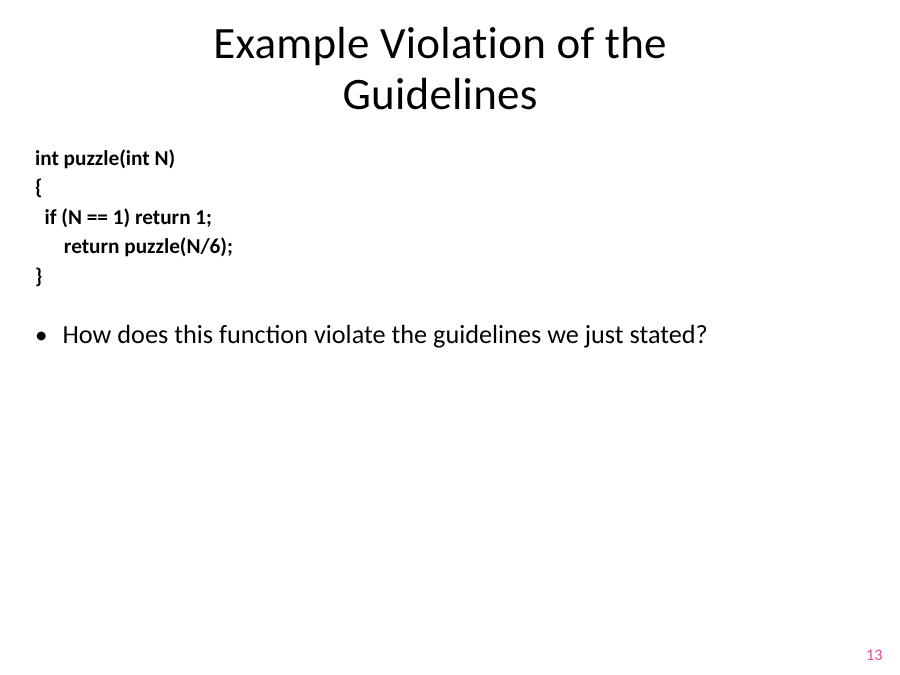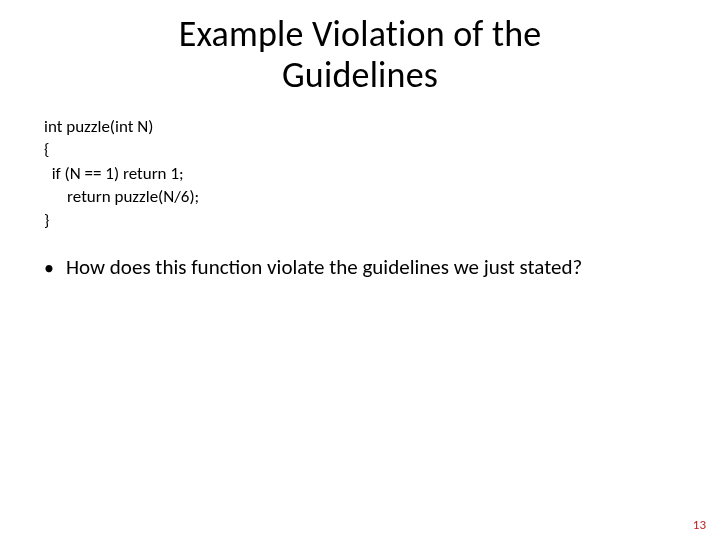--- a/index.html
+++ b/index.html
@@ -8,59 +8,59 @@
     font-family: Calibri, "Segoe UI", Arial, sans-serif;
     background: #ffffff;
     color: #000000;
     position: relative;
     overflow: hidden;
   }
   .slide {
     width: 720px;
     height: 540px;
     position: relative;
-    padding: 14px 40px 0 40px;
+    padding: 14px 40px 0 24px;
   }
   .title {
     font-size: 36px;
     font-weight: 400;
     text-align: center;
     line-height: 1.15;
     margin: 0 auto 18px auto;
     letter-spacing: 0.2px;
   }
   .code-block {
     font-size: 17px;
     line-height: 1.38;
     font-family: Calibri, "Segoe UI", Arial, sans-serif;
     margin-left: 4px;
     margin-bottom: 22px;
   }
-  .code-line { white-space: pre; }
+  .code-line { white-space: pre; font-weight: bold; }
   .bullet-row {
     display: flex;
     align-items: flex-start;
     font-size: 21px;
     line-height: 1.3;
     margin-left: 4px;
   }
   .bullet-dot {
     display: inline-block;
     width: 22px;
     flex: 0 0 22px;
     text-align: left;
     font-size: 20px;
     padding-top: 1px;
   }
   .page-num {
     position: absolute;
     right: 14px;
     bottom: 8px;
     font-size: 13px;
-    color: #b91c1c;
+    color: #ec4899;
   }
 </style>
 </head>
 <body>
 
 <div class="slide">
 
   <h1 class="title">
     <span>Example Violation of the</span><br>
     <span>Guidelines</span>

